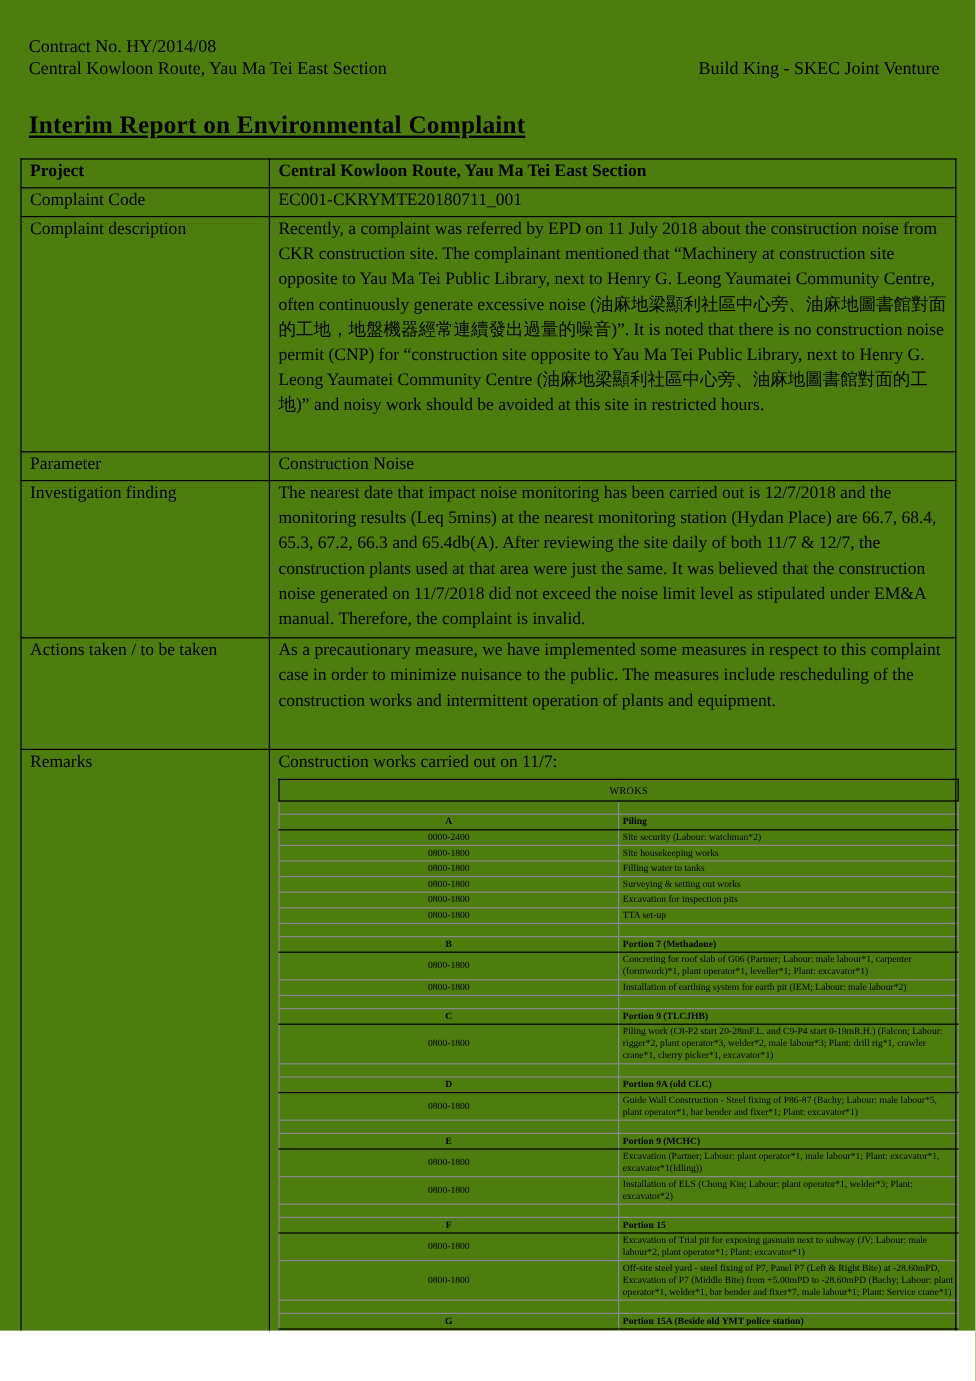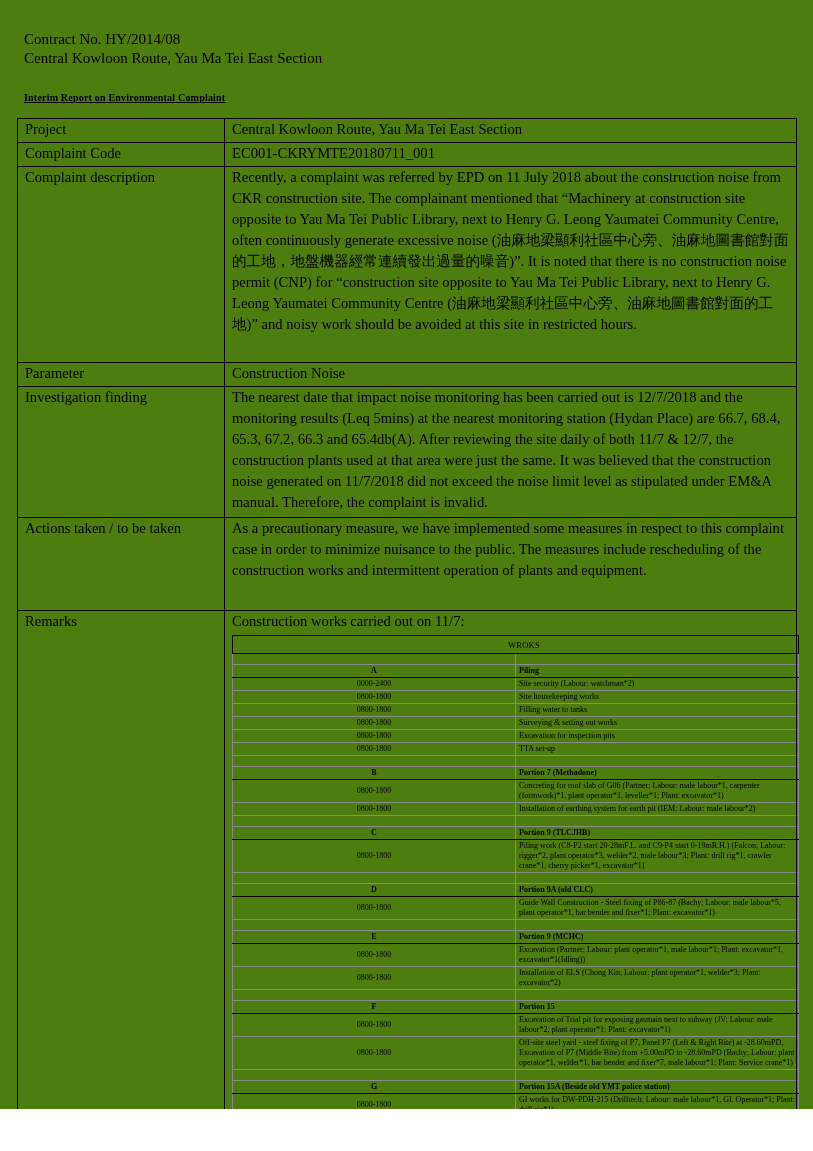--- a/index.html
+++ b/index.html
@@ -11,39 +11,39 @@
     overflow:hidden;
     box-sizing:border-box;
   }
   .doc-header{
     display:flex;justify-content:space-between;align-items:flex-end;
     padding:30px 30px 0 24px;
     font-size:15px;line-height:19px;
   }
   .doc-title{
     margin:24px 0 0 24px;
-    font-size:10px;font-weight:bold;
+    font-size:21px;font-weight:bold;
     text-decoration:underline;
     letter-spacing:.2px;
   }
   table.report{
     border-collapse:collapse;
     margin:15px 0 0 17px;
     width:780px;
     table-layout:fixed;
     font-size:14.6px;line-height:21px;
   }
   table.report td{
     border:1px solid #000;
     vertical-align:top;
     padding:0 7px 2px 7px;
     word-wrap:break-word;
   }
   td.lbl{width:192px;}
-  tr.r-project td{height:19px;}
+  tr.r-project td{height:19px;font-weight:bold;}
   tr.r-code td{height:19px;}
   tr.r-desc td{height:193px;}
   tr.r-param td{height:20px;}
   tr.r-invest td{height:128px;}
   tr.r-actions td{height:90px;}
   tr.r-remarks td{height:515px;}
 
   
   table.works{
     border-collapse:collapse;
@@ -81,20 +81,21 @@
 </head>
 <body>
 
 <div class="page">
 
   <div class="doc-header">
     <div>
       <div>Contract No. HY/2014/08</div>
       <div>Central Kowloon Route, Yau Ma Tei East Section</div>
     </div>
+    <div>Build King - SKEC Joint Venture</div>
   </div>
 
   <div class="doc-title">Interim Report on Environmental Complaint</div>
 
   <table class="report">
     <tbody>
         <tr class="r-project">
       <td class="lbl">Project</td>
       <td>Central Kowloon Route, Yau Ma Tei East Section</td>
     </tr>

